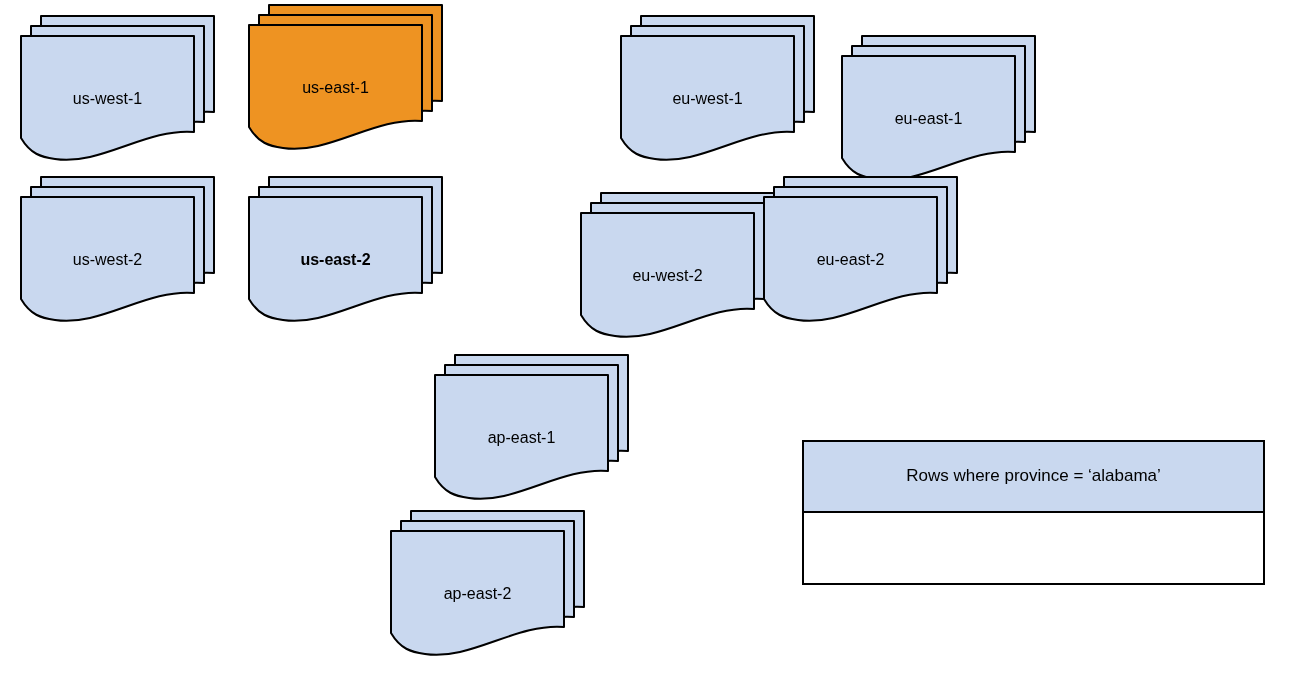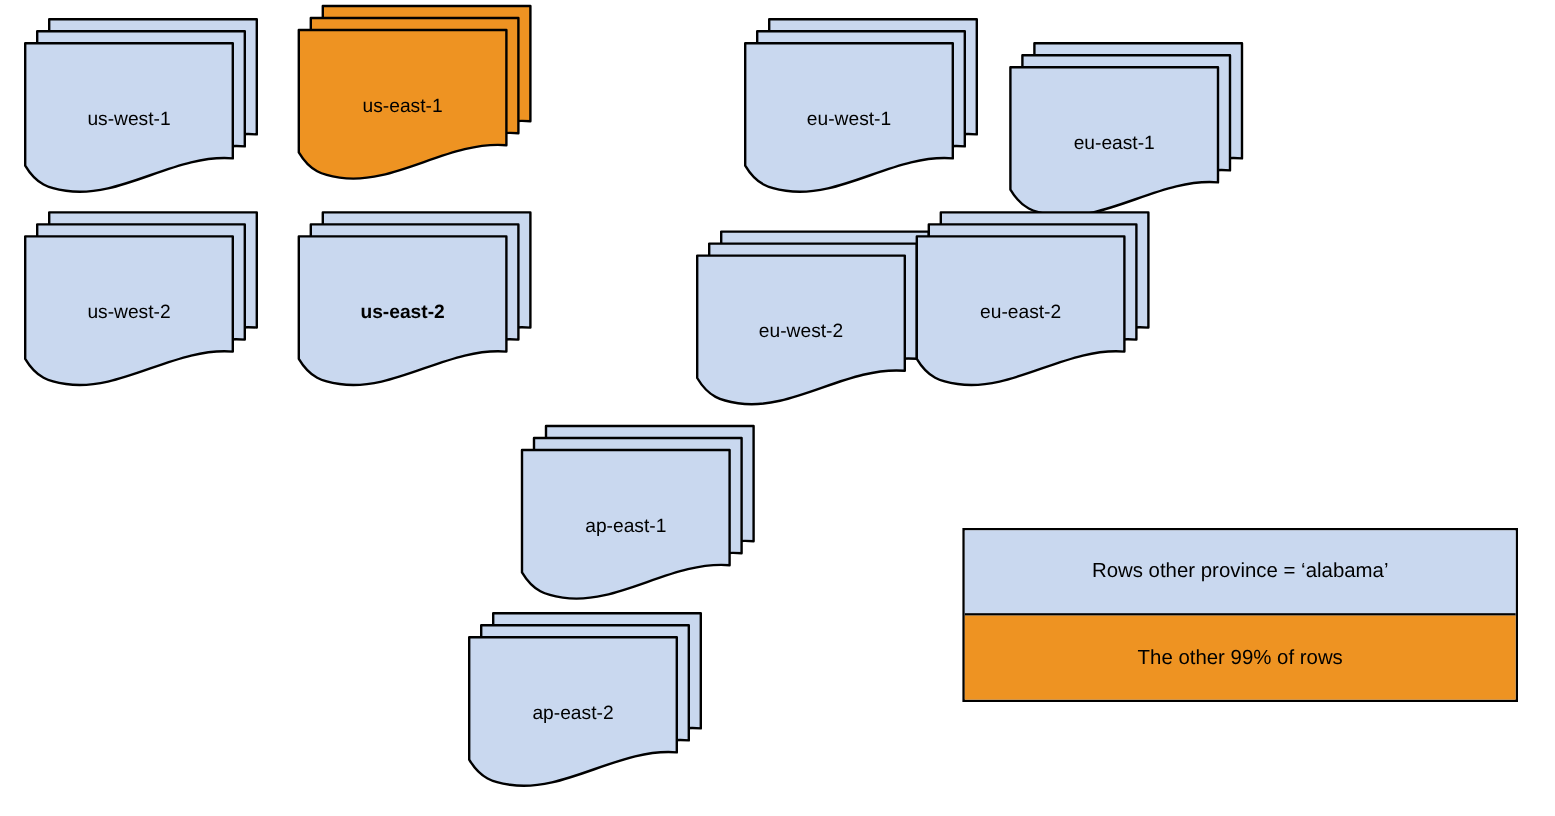--- a/index.html
+++ b/index.html
@@ -194,19 +194,16 @@
           <g transform="translate(0,20)">
             <path d="M 1 1 L 174 1 L 174 97 C 126 93   80.5 131   35 124 C 21 122   10.5 119   1 103 Z" fill="#c9d8ef" stroke="#000000" stroke-width="2" stroke-linejoin="round"></path>
           </g>
           <text class="doc-label" x="87.5" y="85">ap-east-2</text>
         </svg>
       </div>
     </div>
 
   <div class="legend" id="legend" style="left: 802px; top: 440px; width: 463px; height: 145px;">
     <div class="legend-row top" style="background: rgb(201, 216, 239);">
-      <span>Rows other province = ‘alabama’</span>
-    </div>
-    <div class="legend-row bottom" style="background: rgb(238, 147, 34);">
-      <span>The other 99% of rows</span>
+      <span>Rows where province = ‘alabama’</span>
     </div>
   </div>
 </div>
 
 </body></html>

